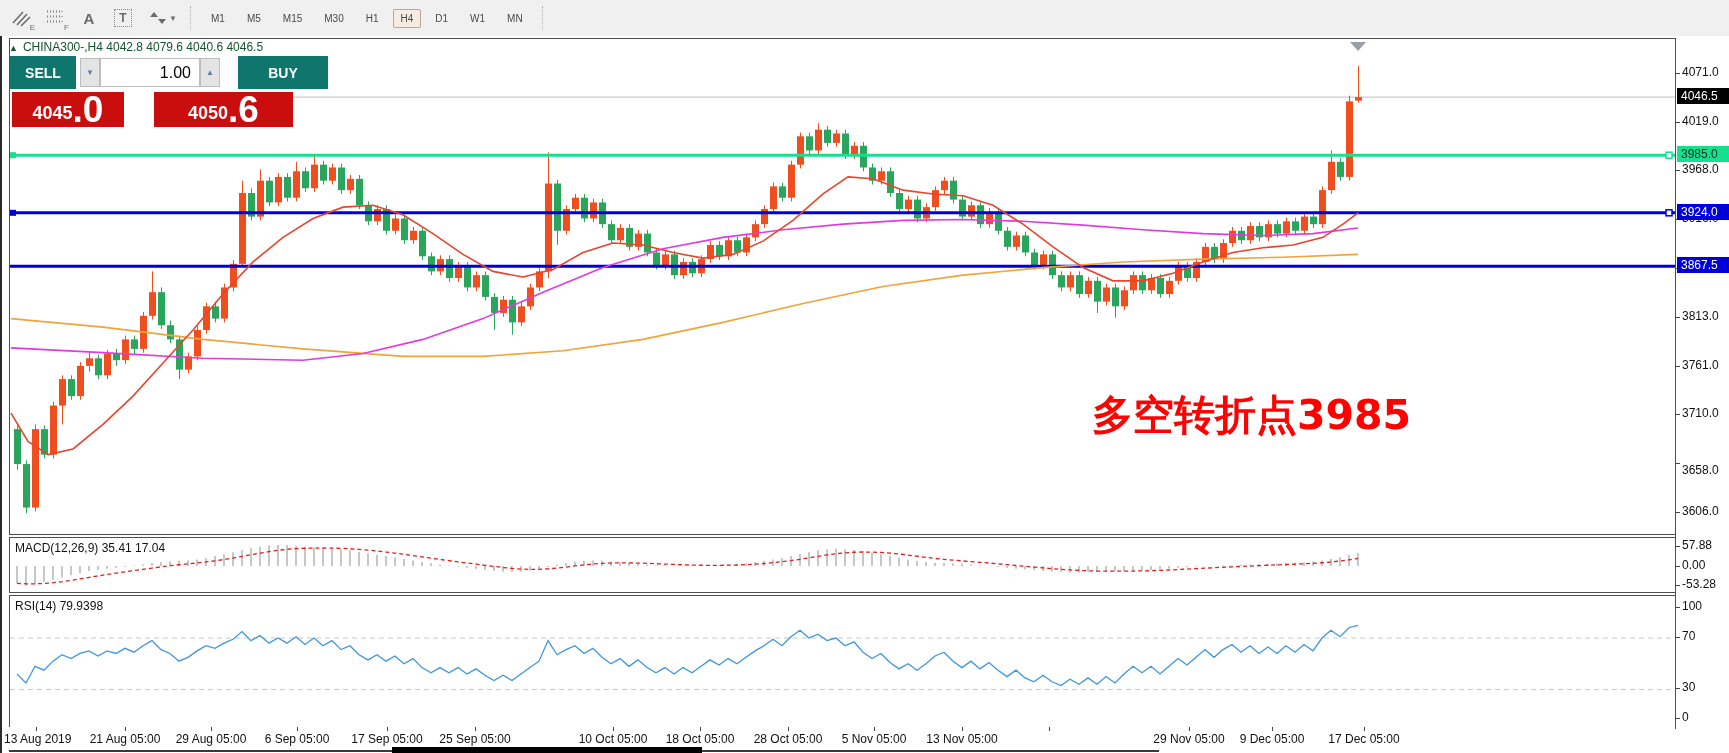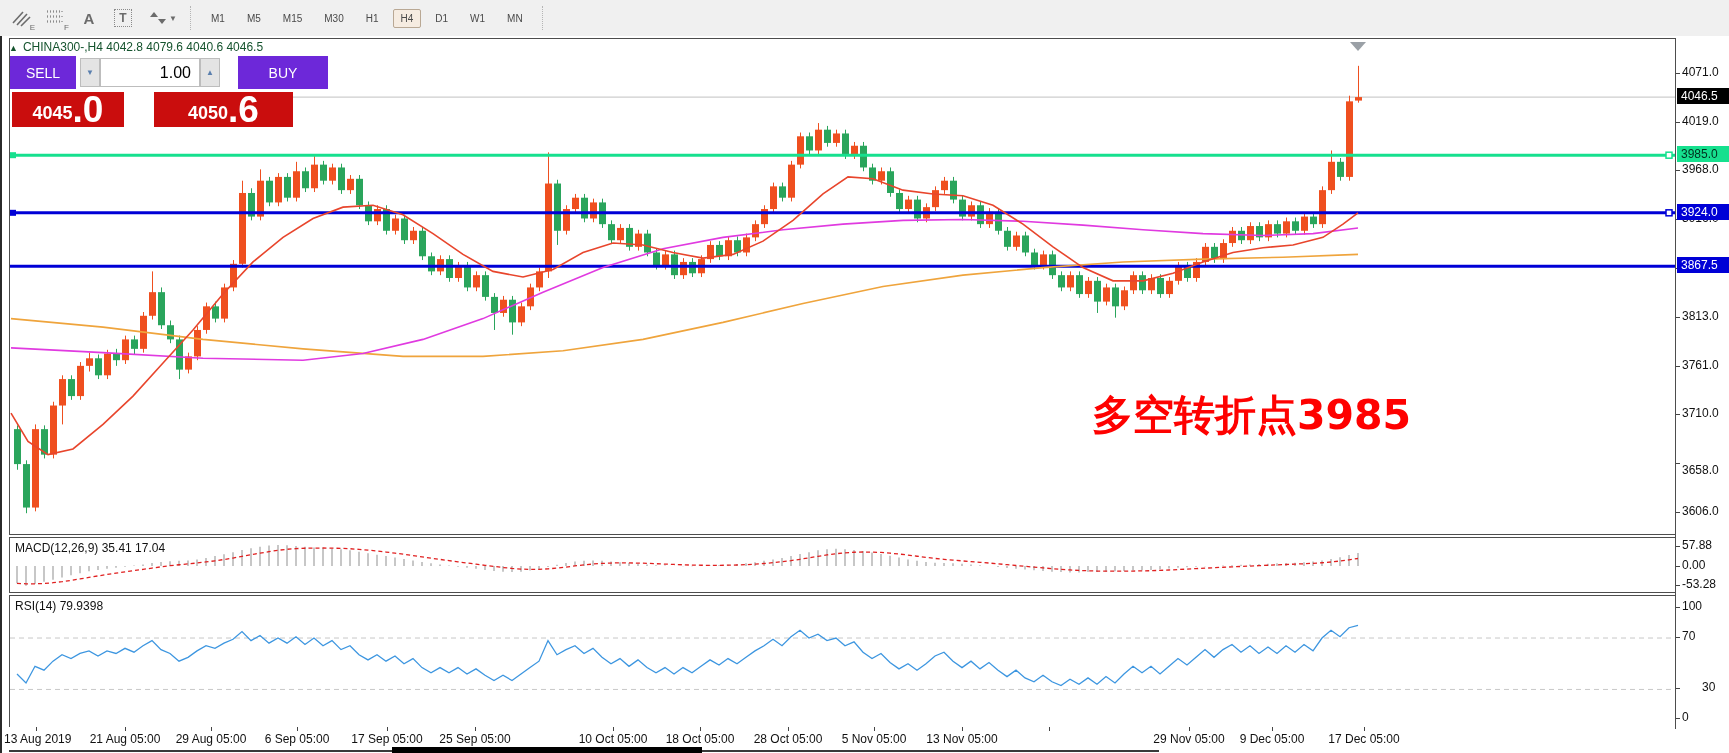--- a/index.html
+++ b/index.html
@@ -29,21 +29,21 @@
   .ax-badge{position:absolute;left:1px;width:55px;height:16px;line-height:16px;padding-left:4px;
             font-size:12px;box-sizing:border-box;white-space:nowrap;}
   .edge-arrow{position:absolute;width:0;height:0;border-top:4px solid transparent;border-bottom:4px solid transparent;}
   .date-label{position:absolute;top:5px;font-size:12px;color:#111;white-space:nowrap;}
   .date-tick{position:absolute;top:0;width:1px;height:4px;background:#444;}
   .panel-label{position:absolute;left:5px;top:3px;font-size:12px;color:#111;}
   
   #symbol-header{position:absolute;left:7px;top:4px;font-size:12px;color:#14532d;white-space:nowrap;}
   #symbol-header .tri{font-size:9px;margin-right:5px;}
   #trade-panel{position:absolute;left:8px;top:20px;width:283px;height:71px;background:#fff;}
-  .tp-btn{position:absolute;background:#6d28d9;color:#fff;font-weight:normal;font-size:14px;
+  .tp-btn{position:absolute;background:#0f766e;color:#fff;font-weight:bold;font-size:14px;
           display:flex;align-items:center;justify-content:center;}
   #sell-btn{left:0;top:0;width:66px;height:33px;}
   #buy-btn{left:216px;top:0;width:90px;height:33px;margin-left:12px;}
   .spin{position:absolute;top:2px;width:20px;height:29px;background:#e4e4e4;border:1px solid #bdbdbd;
         display:flex;align-items:center;justify-content:center;color:#5a7fae;font-size:8px;box-sizing:border-box;}
   #spin-dn{left:70px;} #spin-up{left:190px;}
   #vol-input{position:absolute;left:90px;top:2px;width:100px;height:29px;border:1px solid #bdbdbd;
              font-size:16px;text-align:right;padding-right:8px;box-sizing:border-box;font-family:"Liberation Sans",sans-serif;}
   .tp-price{position:absolute;top:36px;height:35px;background:#ca0d0d;color:#fff;
             display:flex;align-items:flex-end;justify-content:center;padding-bottom:1px;box-sizing:border-box;}
@@ -624,21 +624,21 @@
         <div class="ax-label" style="top: 500px;">57.88</div>
         <div class="ax-tick" style="top: 508px;"></div>
         <div class="ax-label" style="top: 519.906px;">0.00</div>
         <div class="ax-tick" style="top: 527.906px;"></div>
         <div class="ax-label" style="top: 539.216px;">-53.28</div>
         <div class="ax-tick" style="top: 547.216px;"></div>
         <div class="ax-label" style="top: 561px;">100</div>
         <div class="ax-tick" style="top: 569px;"></div>
         <div class="ax-label" style="top: 591.029px;">70</div>
         <div class="ax-tick" style="top: 599.029px;"></div>
-        <div class="ax-label" style="top: 642.441px; margin-left: 20px;">30</div>
+        <div class="ax-label" style="top: 642.441px;">30</div>
         <div class="ax-tick" style="top: 650.441px;"></div>
         <div class="ax-label" style="top: 672px;">0</div>
         <div class="ax-tick" style="top: 680px;"></div>
       </div>
     <div id="date-axis">
         <div class="date-label" style="left: -5px;">13 Aug 2019</div>
         <div class="date-tick" style="left: 27px;"></div>
         <div class="date-label" style="left: 116px; transform: translateX(-50%);">21 Aug 05:00</div>
         <div class="date-tick" style="left: 116px;"></div>
         <div class="date-label" style="left: 202px; transform: translateX(-50%);">29 Aug 05:00</div>

